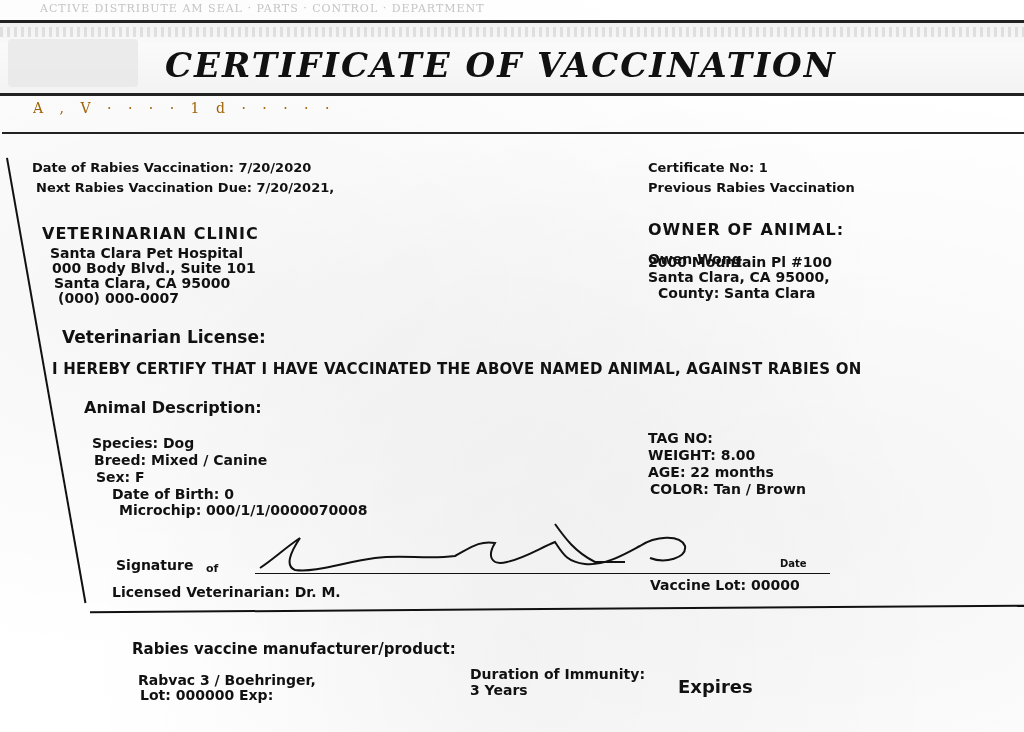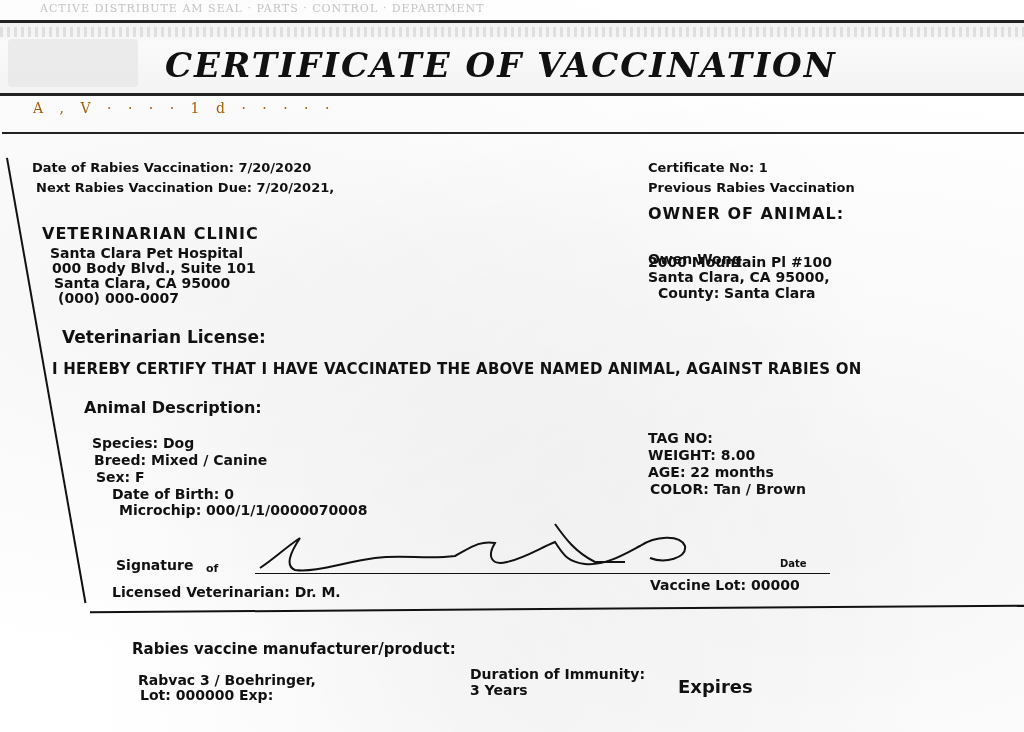--- a/index.html
+++ b/index.html
@@ -108,21 +108,21 @@
 <div class="text lg" style="left:648px; top:160px;">Certificate No: 1</div>
 <div class="text lg" style="left:648px; top:180px;">Previous Rabies Vaccination</div>
 
 <div class="text hd" style="left:42px; top:224px;">VETERINARIAN CLINIC</div>
 <div class="text sm" style="left:50px; top:246px;">Santa Clara Pet Hospital</div>
 <div class="text sm" style="left:52px; top:261px;">000 Body Blvd., Suite 101</div>
 <div class="text sm" style="left:54px; top:276px;">Santa Clara, CA 95000</div>
 <div class="text sm" style="left:58px; top:291px;">(000) 000-0007</div>
 <div class="text md" style="left:62px; top:327px;">Veterinarian License:</div>
 
-<div class="text hd" style="left:648px; top:204px;text-align:right;">OWNER OF ANIMAL:</div>
+<div class="text hd" style="left:648px; top:220px;text-align:right;">OWNER OF ANIMAL:</div>
 <div class="text sm" style="left:648px; top:252px;">Owen Wong</div>
 <div class="text sm" style="left:648px; top:255px;">2000 Mountain Pl #100</div>
 <div class="text sm" style="left:648px; top:270px;">Santa Clara, CA 95000,</div>
 <div class="text sm" style="left:658px; top:286px;">County: Santa Clara</div>
 
 <div class="text md" style="left:52px; top:360px; font-size:15px; letter-spacing:0.2px;">I HEREBY CERTIFY THAT I HAVE VACCINATED THE ABOVE NAMED ANIMAL, AGAINST RABIES ON</div>
 <div class="text md" style="left:84px; top:398px; font-size:16px;">Animal Description:</div>
 
 <div class="text sm" style="left:92px; top:436px;">Species: Dog</div>
 <div class="text sm" style="left:94px; top:453px;">Breed: Mixed / Canine</div>

